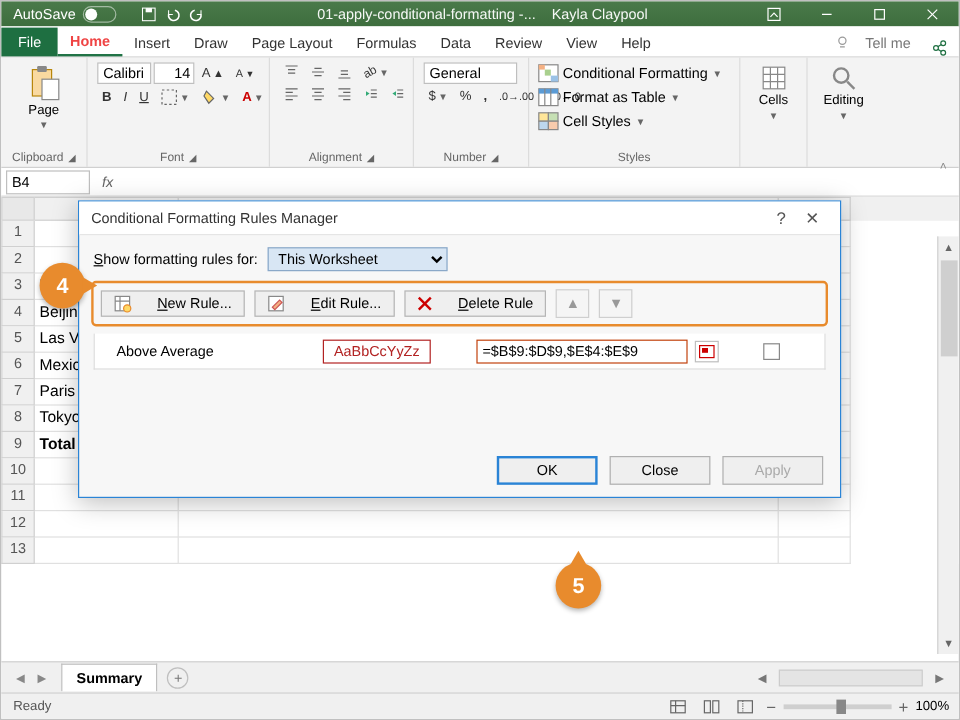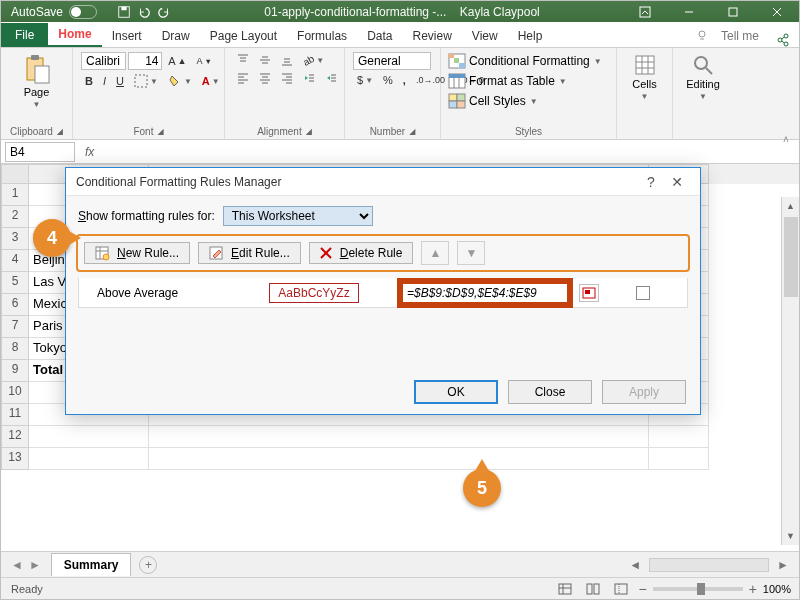--- a/index.html
+++ b/index.html
@@ -78,31 +78,31 @@
 .zoomslider .knob { width:8px; height:12px; background:#888; position:absolute; left:44px; top:-4px; }
 
 
 .dialog { position:absolute; left:64px; top:166px; width:636px; height:248px; background:#f7f7f7; border:1px solid #2a84d6; box-shadow:0 4px 20px rgba(0,0,0,.25); font-size:12px; }
 .dialog .dtitle { height:28px; display:flex; align-items:center; padding:0 10px; background:#fff; border-bottom:1px solid #e5e5e5; }
 .dialog .dtitle .t { flex:1; color:#333; }
 .dialog .dtitle .q, .dialog .dtitle .x { width:26px; text-align:center; color:#555; font-size:14px; }
 .dialog .showfor { padding:10px 12px 6px; display:flex; align-items:center; gap:8px; }
 .dialog .showfor select { border:1px solid #8aa8c8; background:#d8e6f4; padding:1px 4px; font-size:12px; width:150px; }
 .dialog .btnrow { margin:2px 10px; padding:5px 6px; border:2px solid #e88b2d; border-radius:4px; display:flex; gap:8px; align-items:center; }
-.dlgbtn { background:#efefef; border:1px solid #b5b5b5; padding:3px 10px; display:flex; align-items:center; gap:8px; font-size:12px; }
+.dlgbtn { background:#efefef; border:1px solid #b5b5b5; padding:3px 10px; display:flex; align-items:center; gap:22px; font-size:12px; }
 .dlgbtn .u { text-decoration:underline; }
 .arrowbtn { width:28px; height:24px; border:1px solid #cfcfcf; background:#f5f5f5; display:flex; align-items:center; justify-content:center; color:#999; }
 .rulelist { margin:6px 12px 0; }
 .rulehdr, .rulerow { display:flex; align-items:center; height:30px; }
 .rulerow { border:1px solid #dcdcdc; border-top:none; background:#fff; }
 .rc1 { width:160px; padding-left:18px; }
 .rc2 { width:150px; display:flex; justify-content:center; }
 .preview { border:1px solid #b22222; color:#b22222; background:#fff; padding:2px 8px; font-size:12px; }
 .rc3 { width:210px; padding-left:8px; display:flex; align-items:center; gap:6px; }
-.rangebox { border:6px solid #c2410c; padding:2px 4px; flex:1; font-size:12px;font-style:italic; }
+.rangebox { border:1px solid #c2410c; padding:2px 4px; flex:1; font-size:12px; }
 .rangepick { width:20px; height:18px; border:1px solid #bfbfbf; display:flex; align-items:center; justify-content:center; }
 .rc4 { flex:1; display:flex; justify-content:center; }
 .chk { width:14px; height:14px; border:1px solid #888; background:#fff; }
 .dialog .footer { position:absolute; bottom:10px; right:14px; display:flex; gap:10px; }
 .fbtn { width:84px; height:24px; border:1px solid #b0b0b0; background:#efefef; font-size:12px; }
 .fbtn.primary { border:2px solid #2a84d6; }
 .fbtn.disabled { color:#aaa; }
 
 
 .callout { position:absolute; width:38px; height:38px; background:#e88b2d; border-radius:50%; display:flex; align-items:center; justify-content:center; color:#fff; font-weight:700; font-size:18px; box-shadow:0 2px 4px rgba(0,0,0,.3); }

